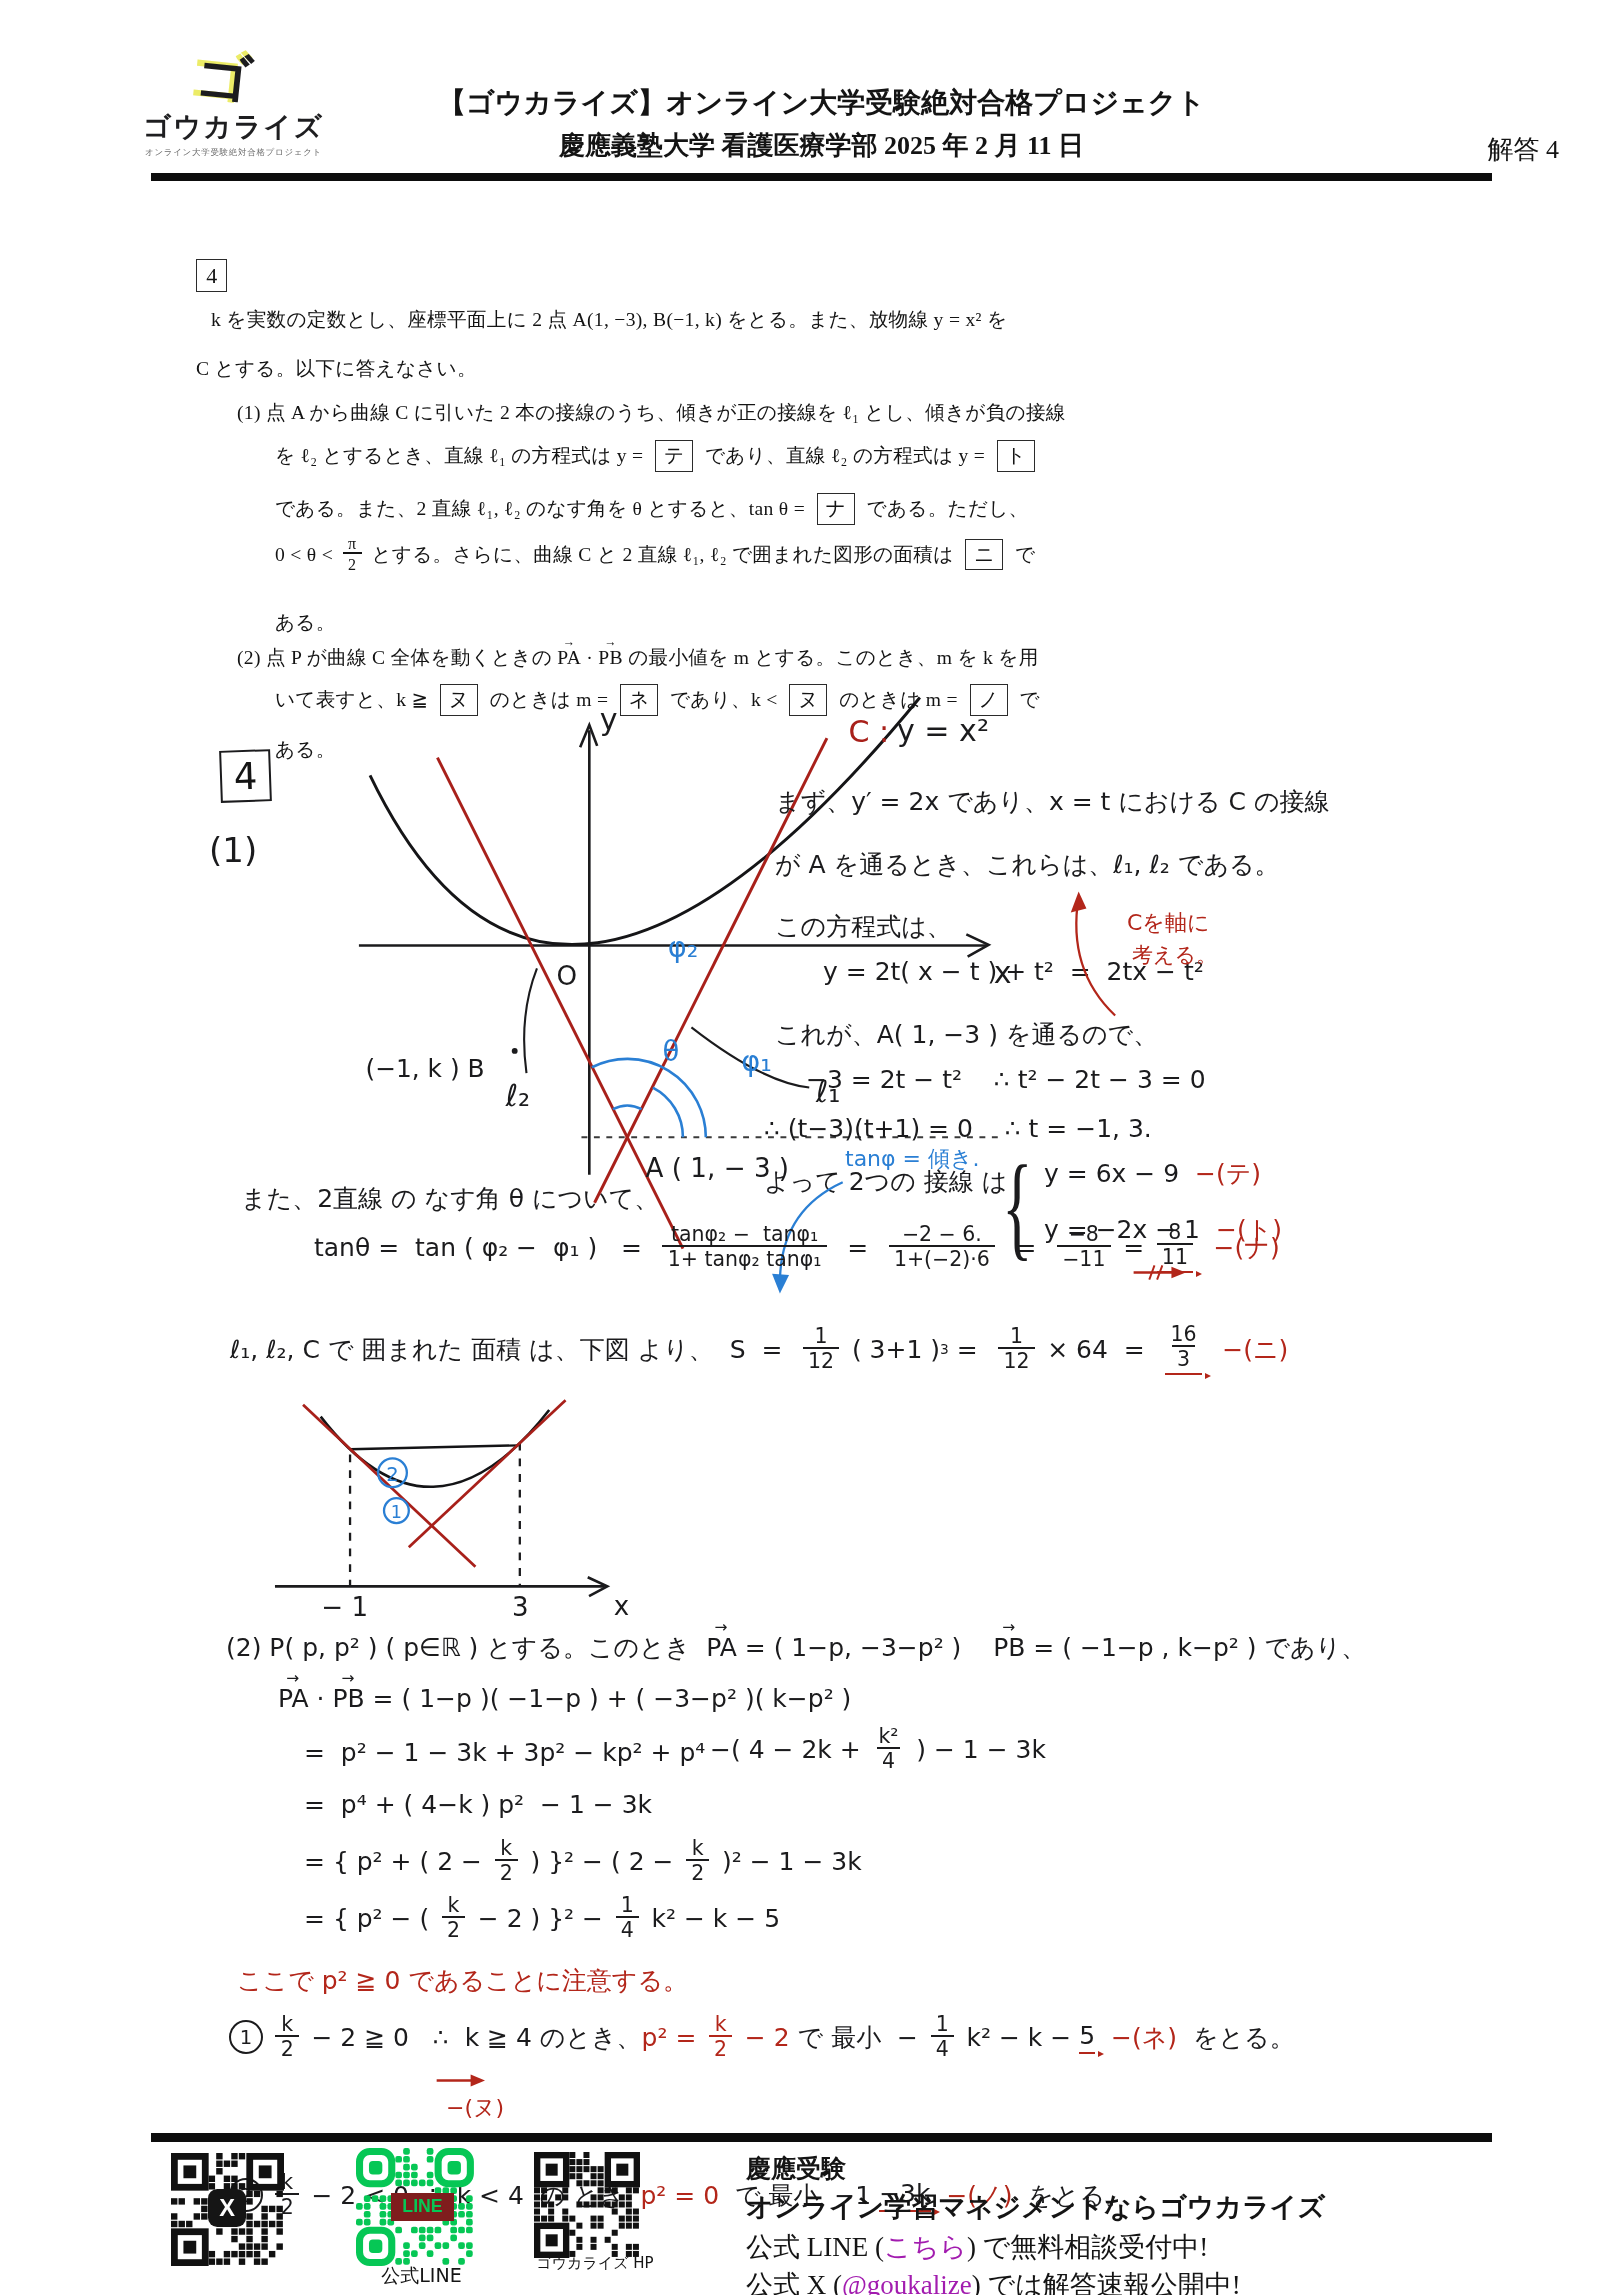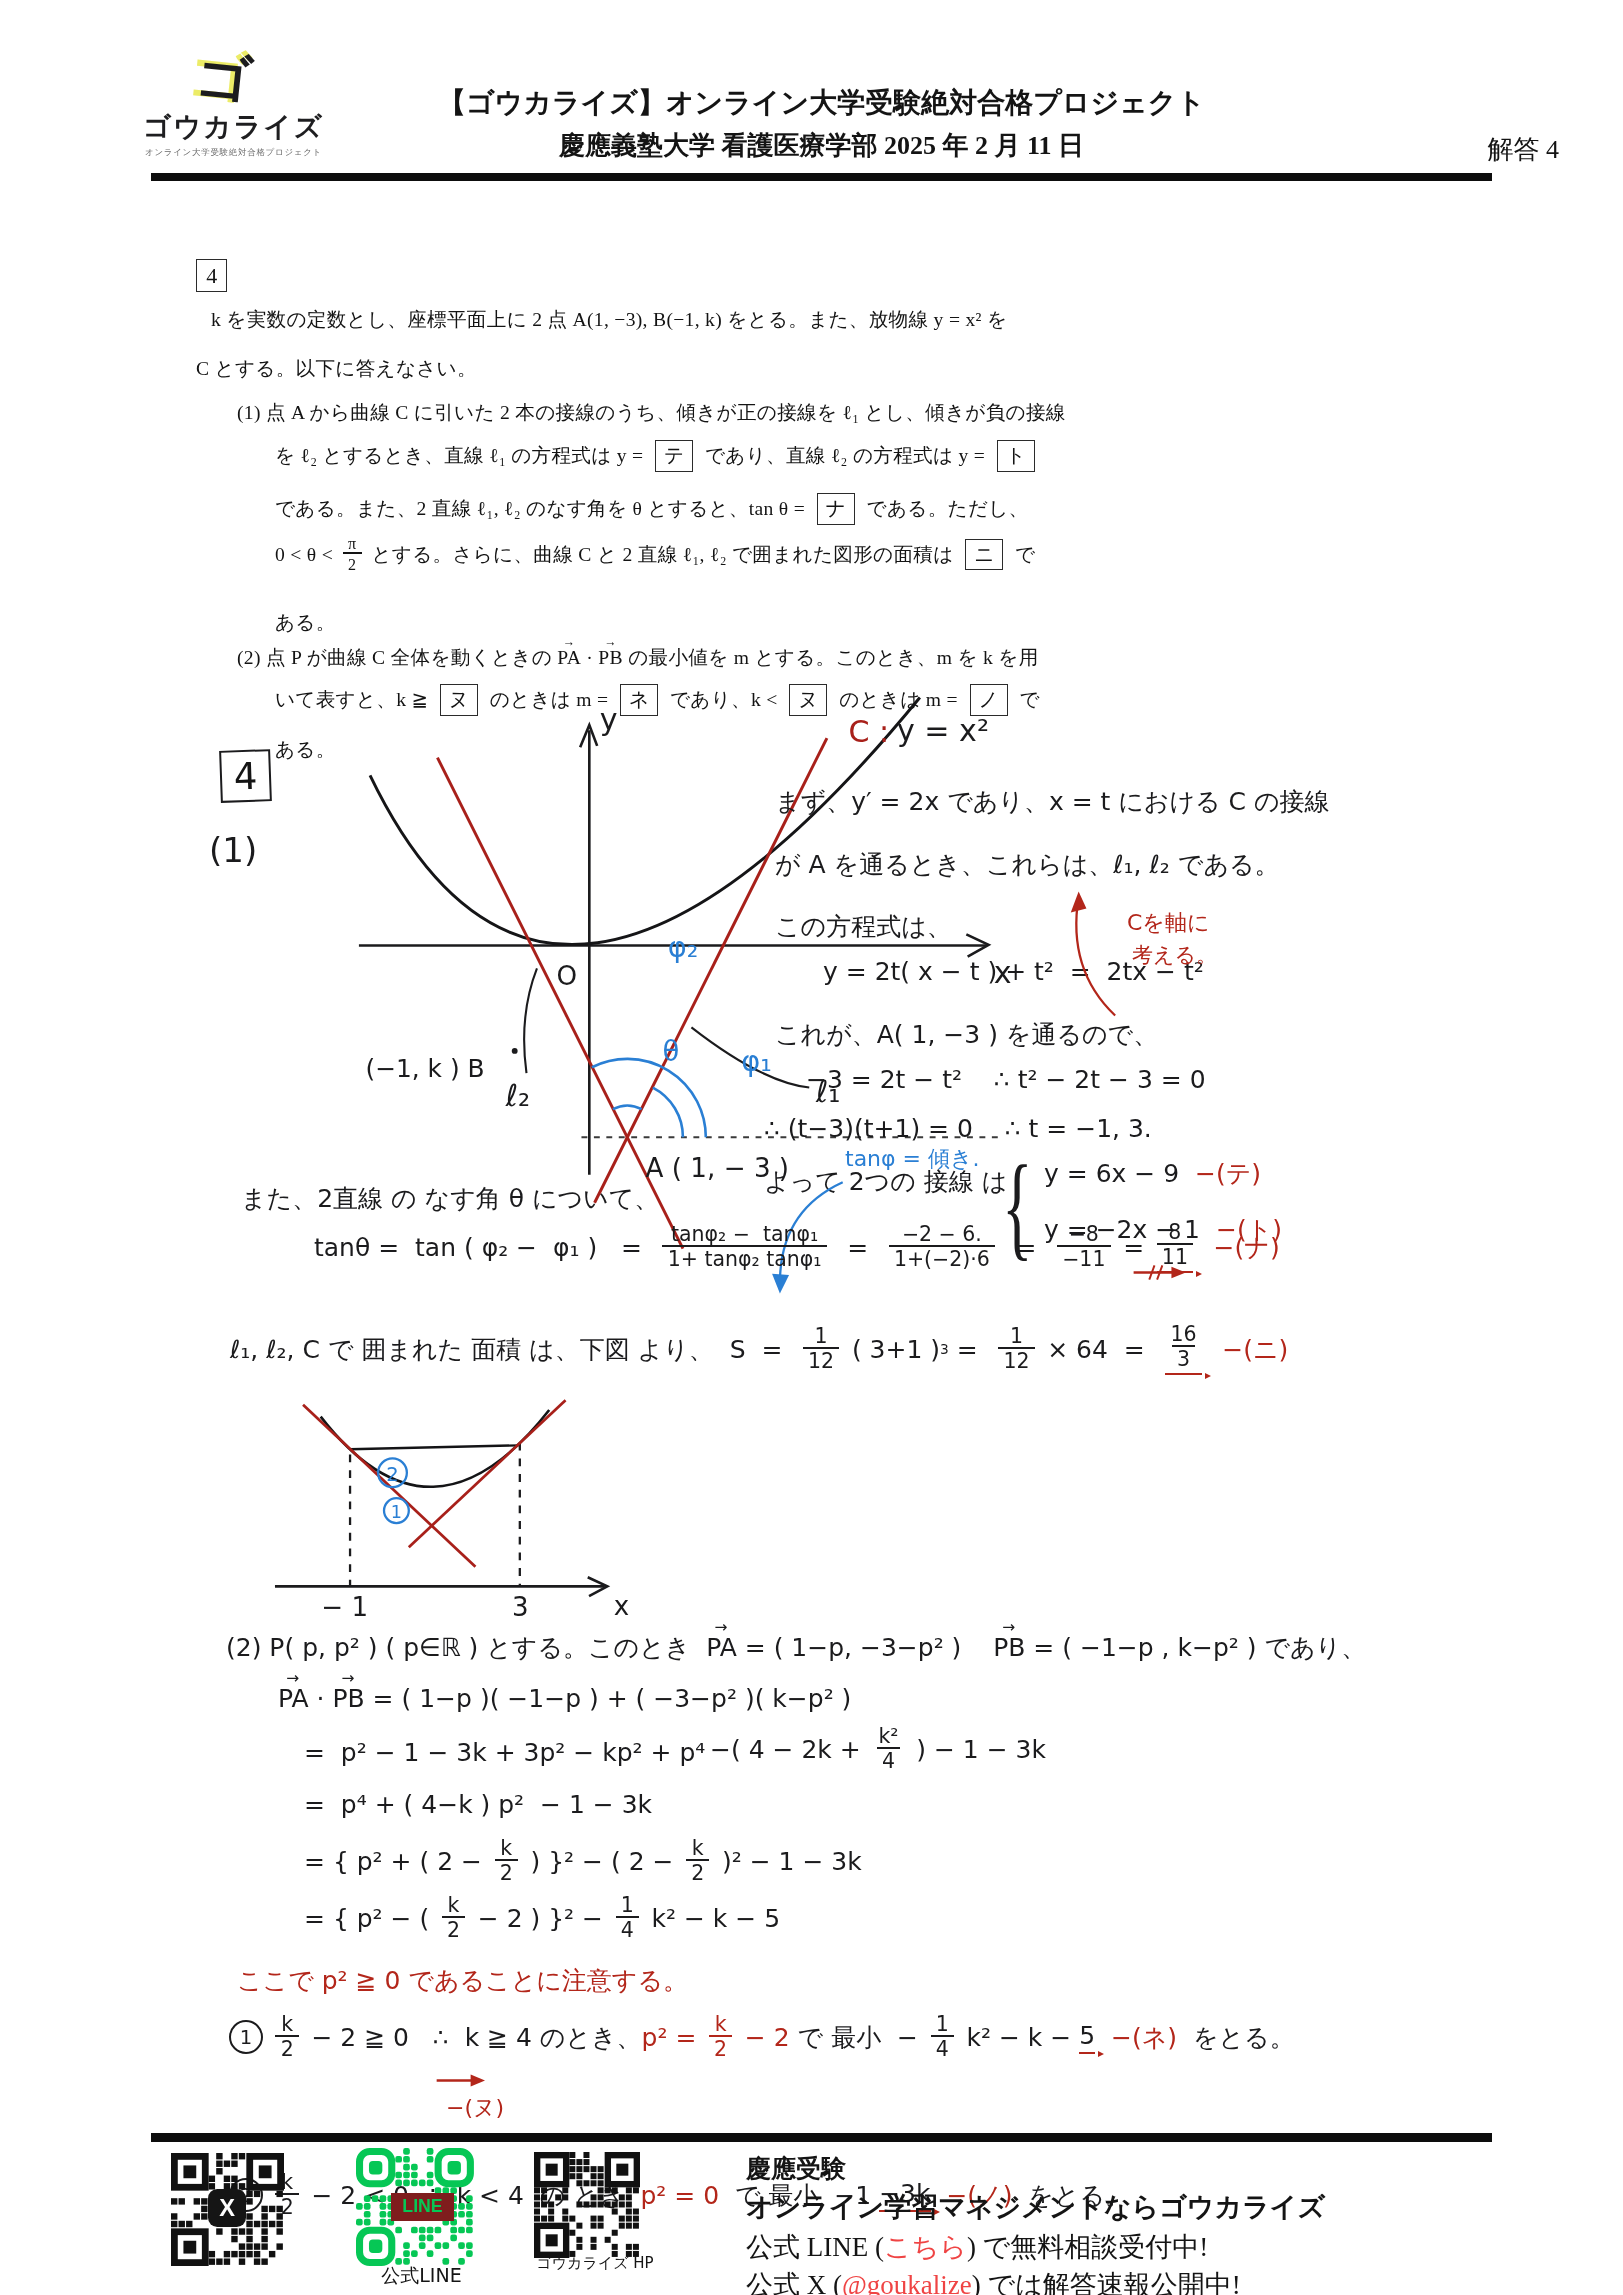--- a/index.html
+++ b/index.html
@@ -8,21 +8,21 @@
   .abs{position:absolute;white-space:pre}
   .center{text-align:center}
   .right{text-align:right}
   .gothic{font-family:"Liberation Sans","DejaVu Sans",sans-serif;font-weight:bold}
   .print{font-size:19.6px;letter-spacing:0.3px}
   .hand{font-family:"DejaVu Sans",sans-serif;font-size:25px;color:#1b1b1d}
   .fx{display:flex;align-items:center}
   .sg{white-space:pre}
   .r{color:#b3261a}
   .b{color:#2a7fd4}
-  .link{color:#ef4444}
+  .link{color:#a21caf}
   .sup{vertical-align:super;font-size:0.55em;line-height:0}
   .box{display:inline-block;border:1.3px solid #2b2b2b;padding:1.3px 7.9px;margin:0 6.5px;
        min-width:19.6px;text-align:center;white-space:pre}
   .vec{position:relative;display:inline-block}
   .vec::after{content:"→";position:absolute;left:0;top:-0.95em;width:100%;text-align:center;
               font-size:0.62em;letter-spacing:1.3px}
   .frac{display:inline-flex;flex-direction:column;align-items:center;vertical-align:middle;
         margin:0 4.6px;line-height:1.08;font-size:0.82em;text-align:center}
   .frac .fn{padding:0 5.2px}
   .frac .fd{border-top:2px solid currentColor;padding:1.3px 5.2px}

